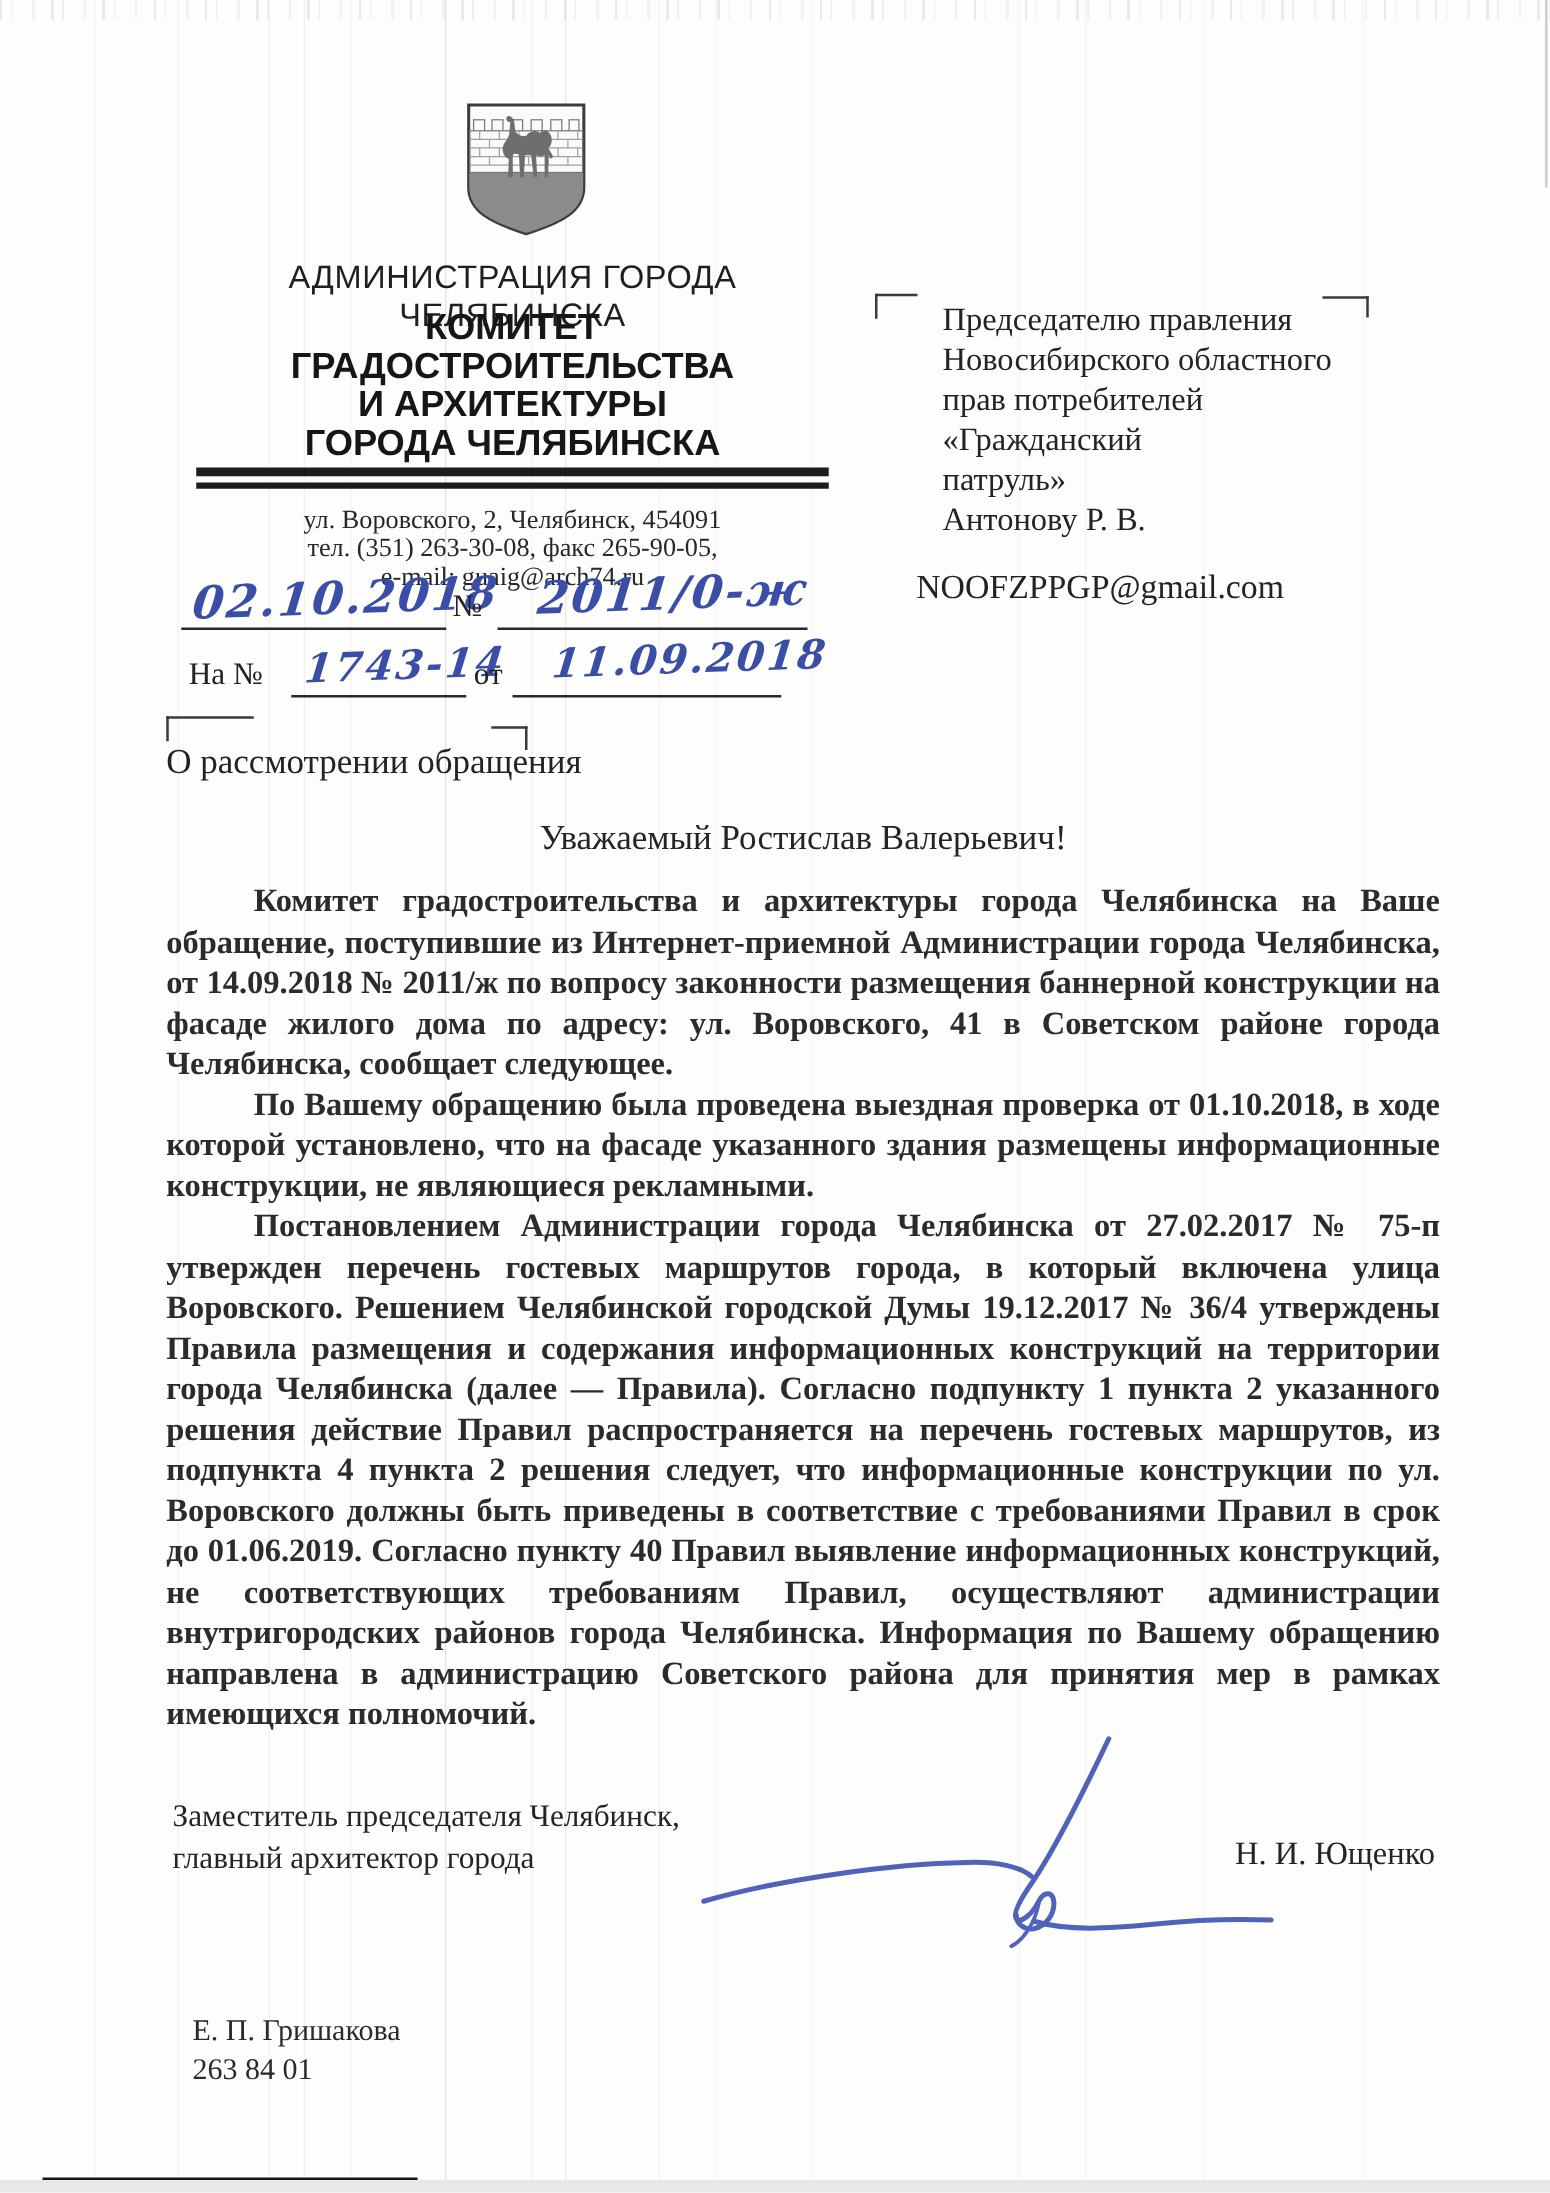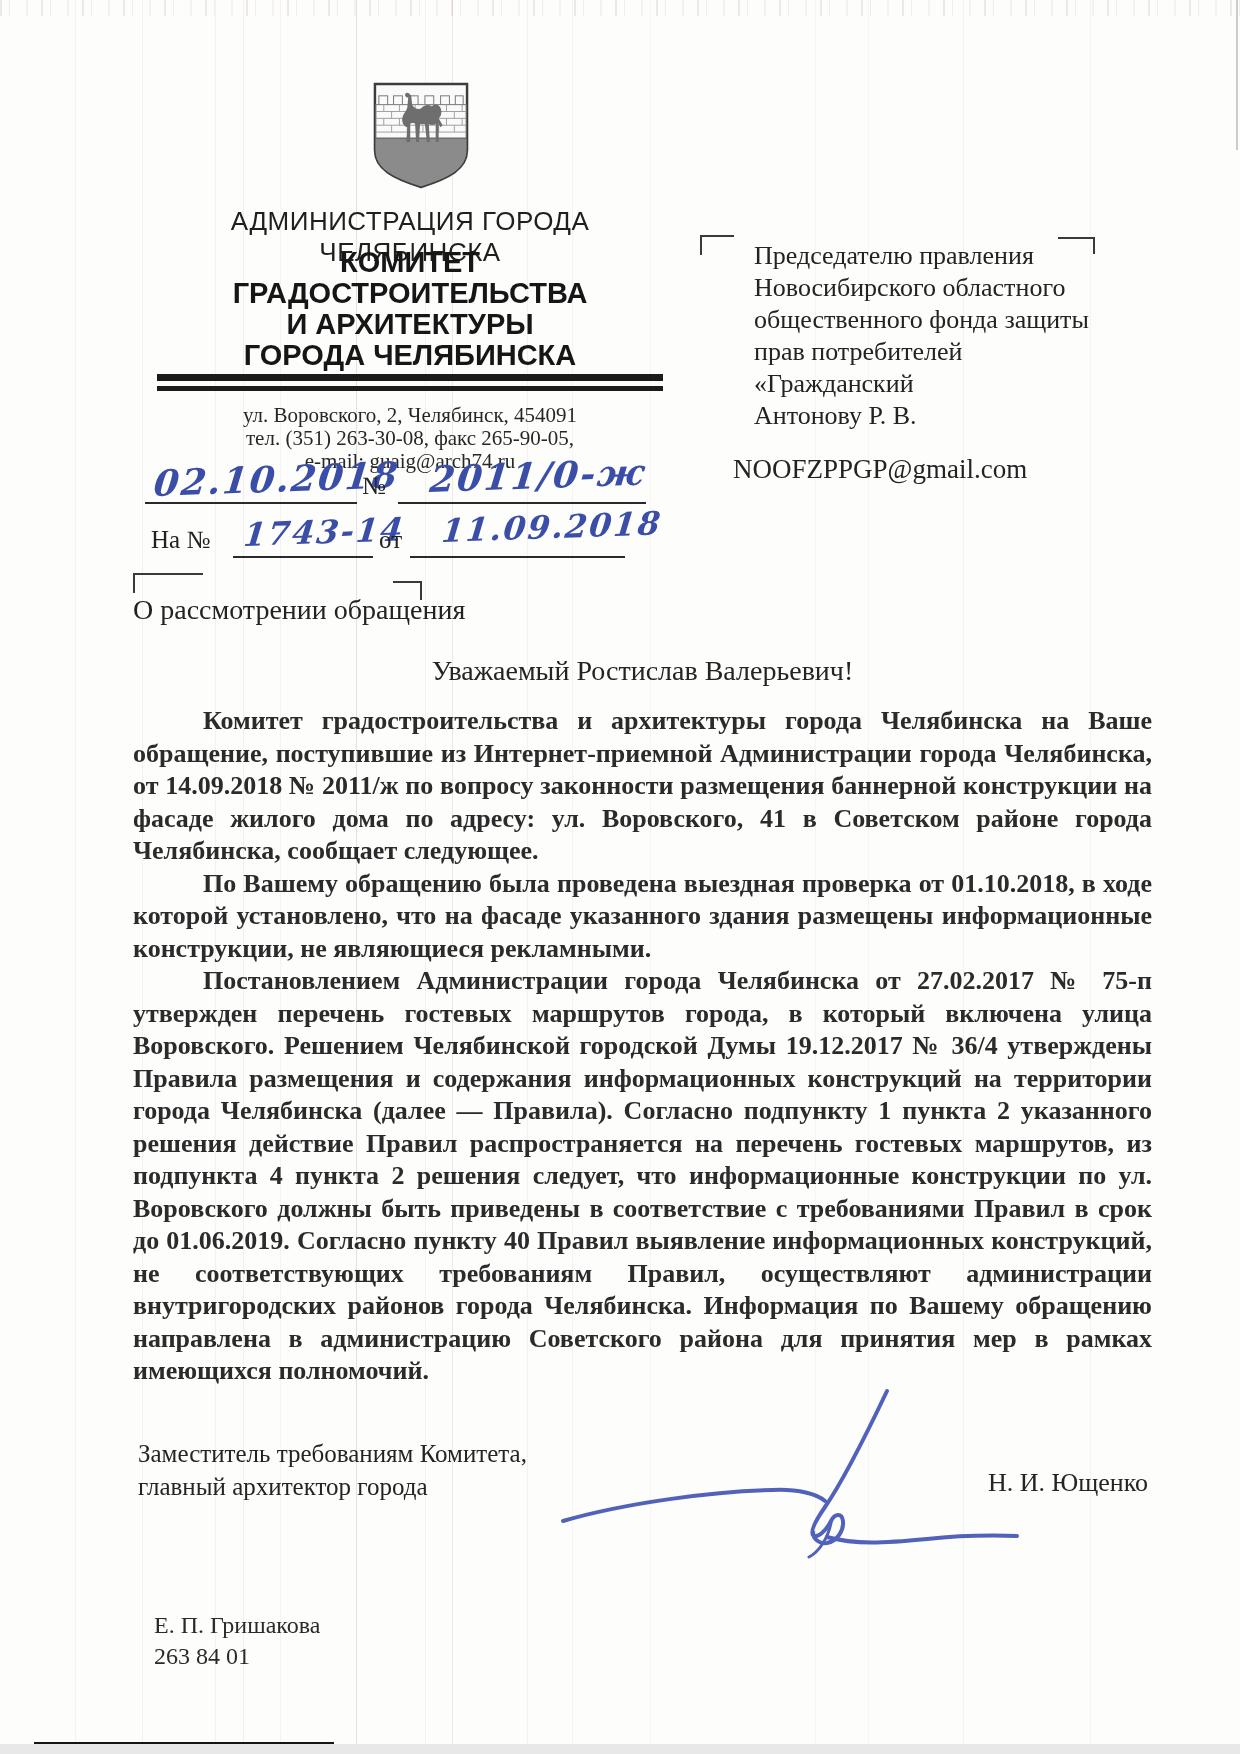--- a/index.html
+++ b/index.html
@@ -117,40 +117,40 @@
   <div class="abs plabel" style="left:379px;top:526px;">от</div>
   <div class="abs hw" style="left:440px;top:512px;font-size:32px;">11.09.2018</div>
   <div class="abs uline" style="left:410px;top:556px;width:215px;"></div>
 
   <div class="corner c-tl" style="left:700px;top:235px;width:32px;height:18px;"></div>
   <div class="corner c-tr" style="left:1058px;top:237px;width:35px;height:15px;"></div>
 
   <div class="abs addressee">
     <div>Председателю правления</div>
     <div>Новосибирского областного</div>
-    <div>общественного фонда защиты</div>
     <div>прав потребителей «Гражданский</div>
+    <div>патруль»</div>
     <div>Антонову Р. В.</div>
   </div>
   <div class="abs" style="left:733px;top:454px;font-size:27px;color:#232323;">NOOFZPPGP@gmail.com</div>
 
   <div class="corner c-tl" style="left:133px;top:573px;width:68px;height:18px;"></div>
   <div class="corner c-tr" style="left:393px;top:581px;width:27px;height:17px;"></div>
 
   <div class="abs subject">О рассмотрении обращения</div>
   <div class="abs salutation">Уважаемый Ростислав Валерьевич!</div>
 
   <div class="abs body-text">
     <p>Комитет градостроительства и архитектуры города Челябинска на Ваше обращение, поступившие из Интернет-приемной Администрации города Челябинска, от 14.09.2018 № 2011/ж по вопросу законности размещения баннерной конструкции на фасаде жилого дома по адресу: ул. Воровского, 41 в Советском районе города Челябинска, сообщает следующее.</p>
     <p>По Вашему обращению была проведена выездная проверка от 01.10.2018, в ходе которой установлено, что на фасаде указанного здания размещены информационные конструкции, не являющиеся рекламными.</p>
     <p>Постановлением Администрации города Челябинска от 27.02.2017 № 75-п утвержден перечень гостевых маршрутов города, в который включена улица Воровского. Решением Челябинской городской Думы 19.12.2017 № 36/4 утверждены Правила размещения и содержания информационных конструкций на территории города Челябинска (далее — Правила). Согласно подпункту 1 пункта 2 указанного решения действие Правил распространяется на перечень гостевых маршрутов, из подпункта 4 пункта 2 решения следует, что информационные конструкции по ул. Воровского должны быть приведены в соответствие с требованиями Правил в срок до 01.06.2019. Согласно пункту 40 Правил выявление информационных конструкций, не соответствующих требованиям Правил, осуществляют администрации внутригородских районов города Челябинска. Информация по Вашему обращению направлена в администрацию Советского района для принятия мер в рамках имеющихся полномочий.</p>
   </div>
 
   <div class="abs sig-title">
-    <div>Заместитель требованиям Комитета,</div>
+    <div>Заместитель председателя Челябинск,</div>
     <div>главный архитектор города</div>
   </div>
 
   <div class="abs" style="left:555px;top:1385px;width:480px;height:175px;">
     <svg viewBox="0 0 480 175" width="480" height="175">
       <g fill="none" stroke="#4355b5" stroke-width="4" stroke-linecap="round" opacity="0.92">
         <path d="M332,6 C312,48 288,96 270,122 C261,135 255,146 258,150 C262,154 271,146 276,136 C280,128 287,128 288,136 C289,146 282,156 272,158 C264,159 258,154 258,147"></path>
         <path d="M8,136 C70,118 160,106 218,105 C244,104 262,109 270,116"></path>
         <path d="M272,152 C300,160 330,158 372,154 C400,151 432,150 462,151"></path>
         <path d="M276,138 C273,153 264,167 254,172" stroke-width="3"></path>

